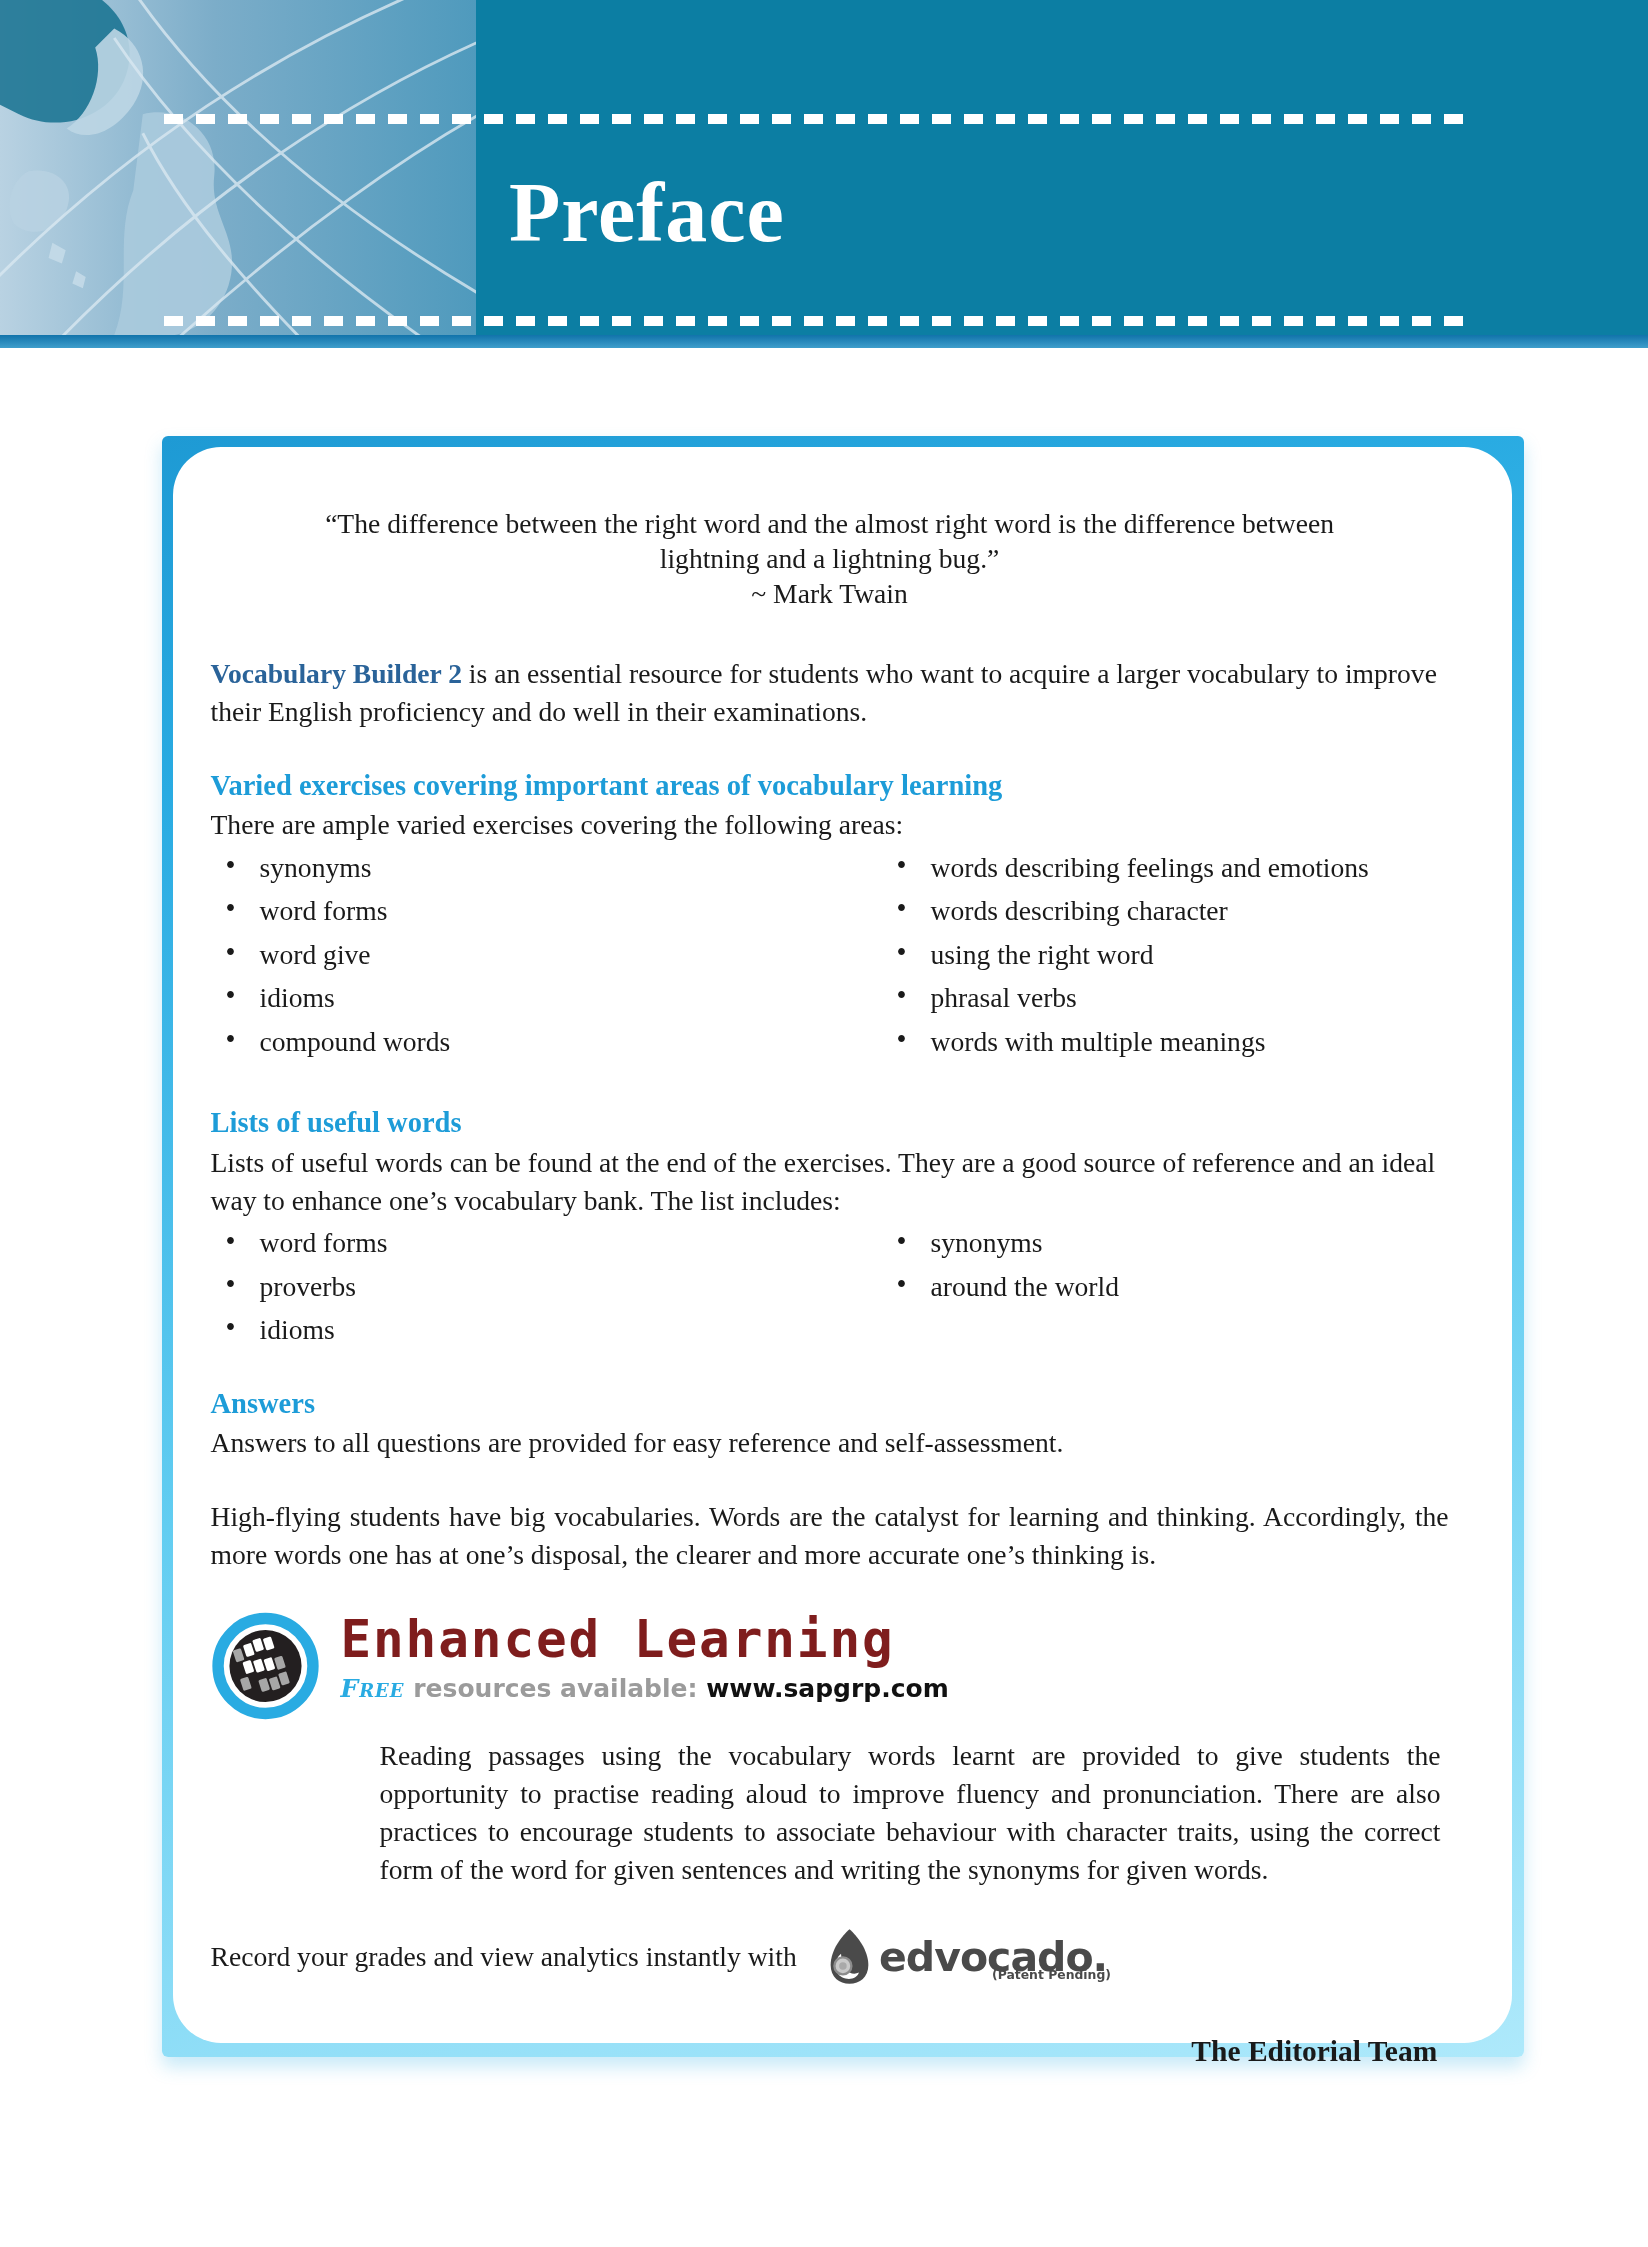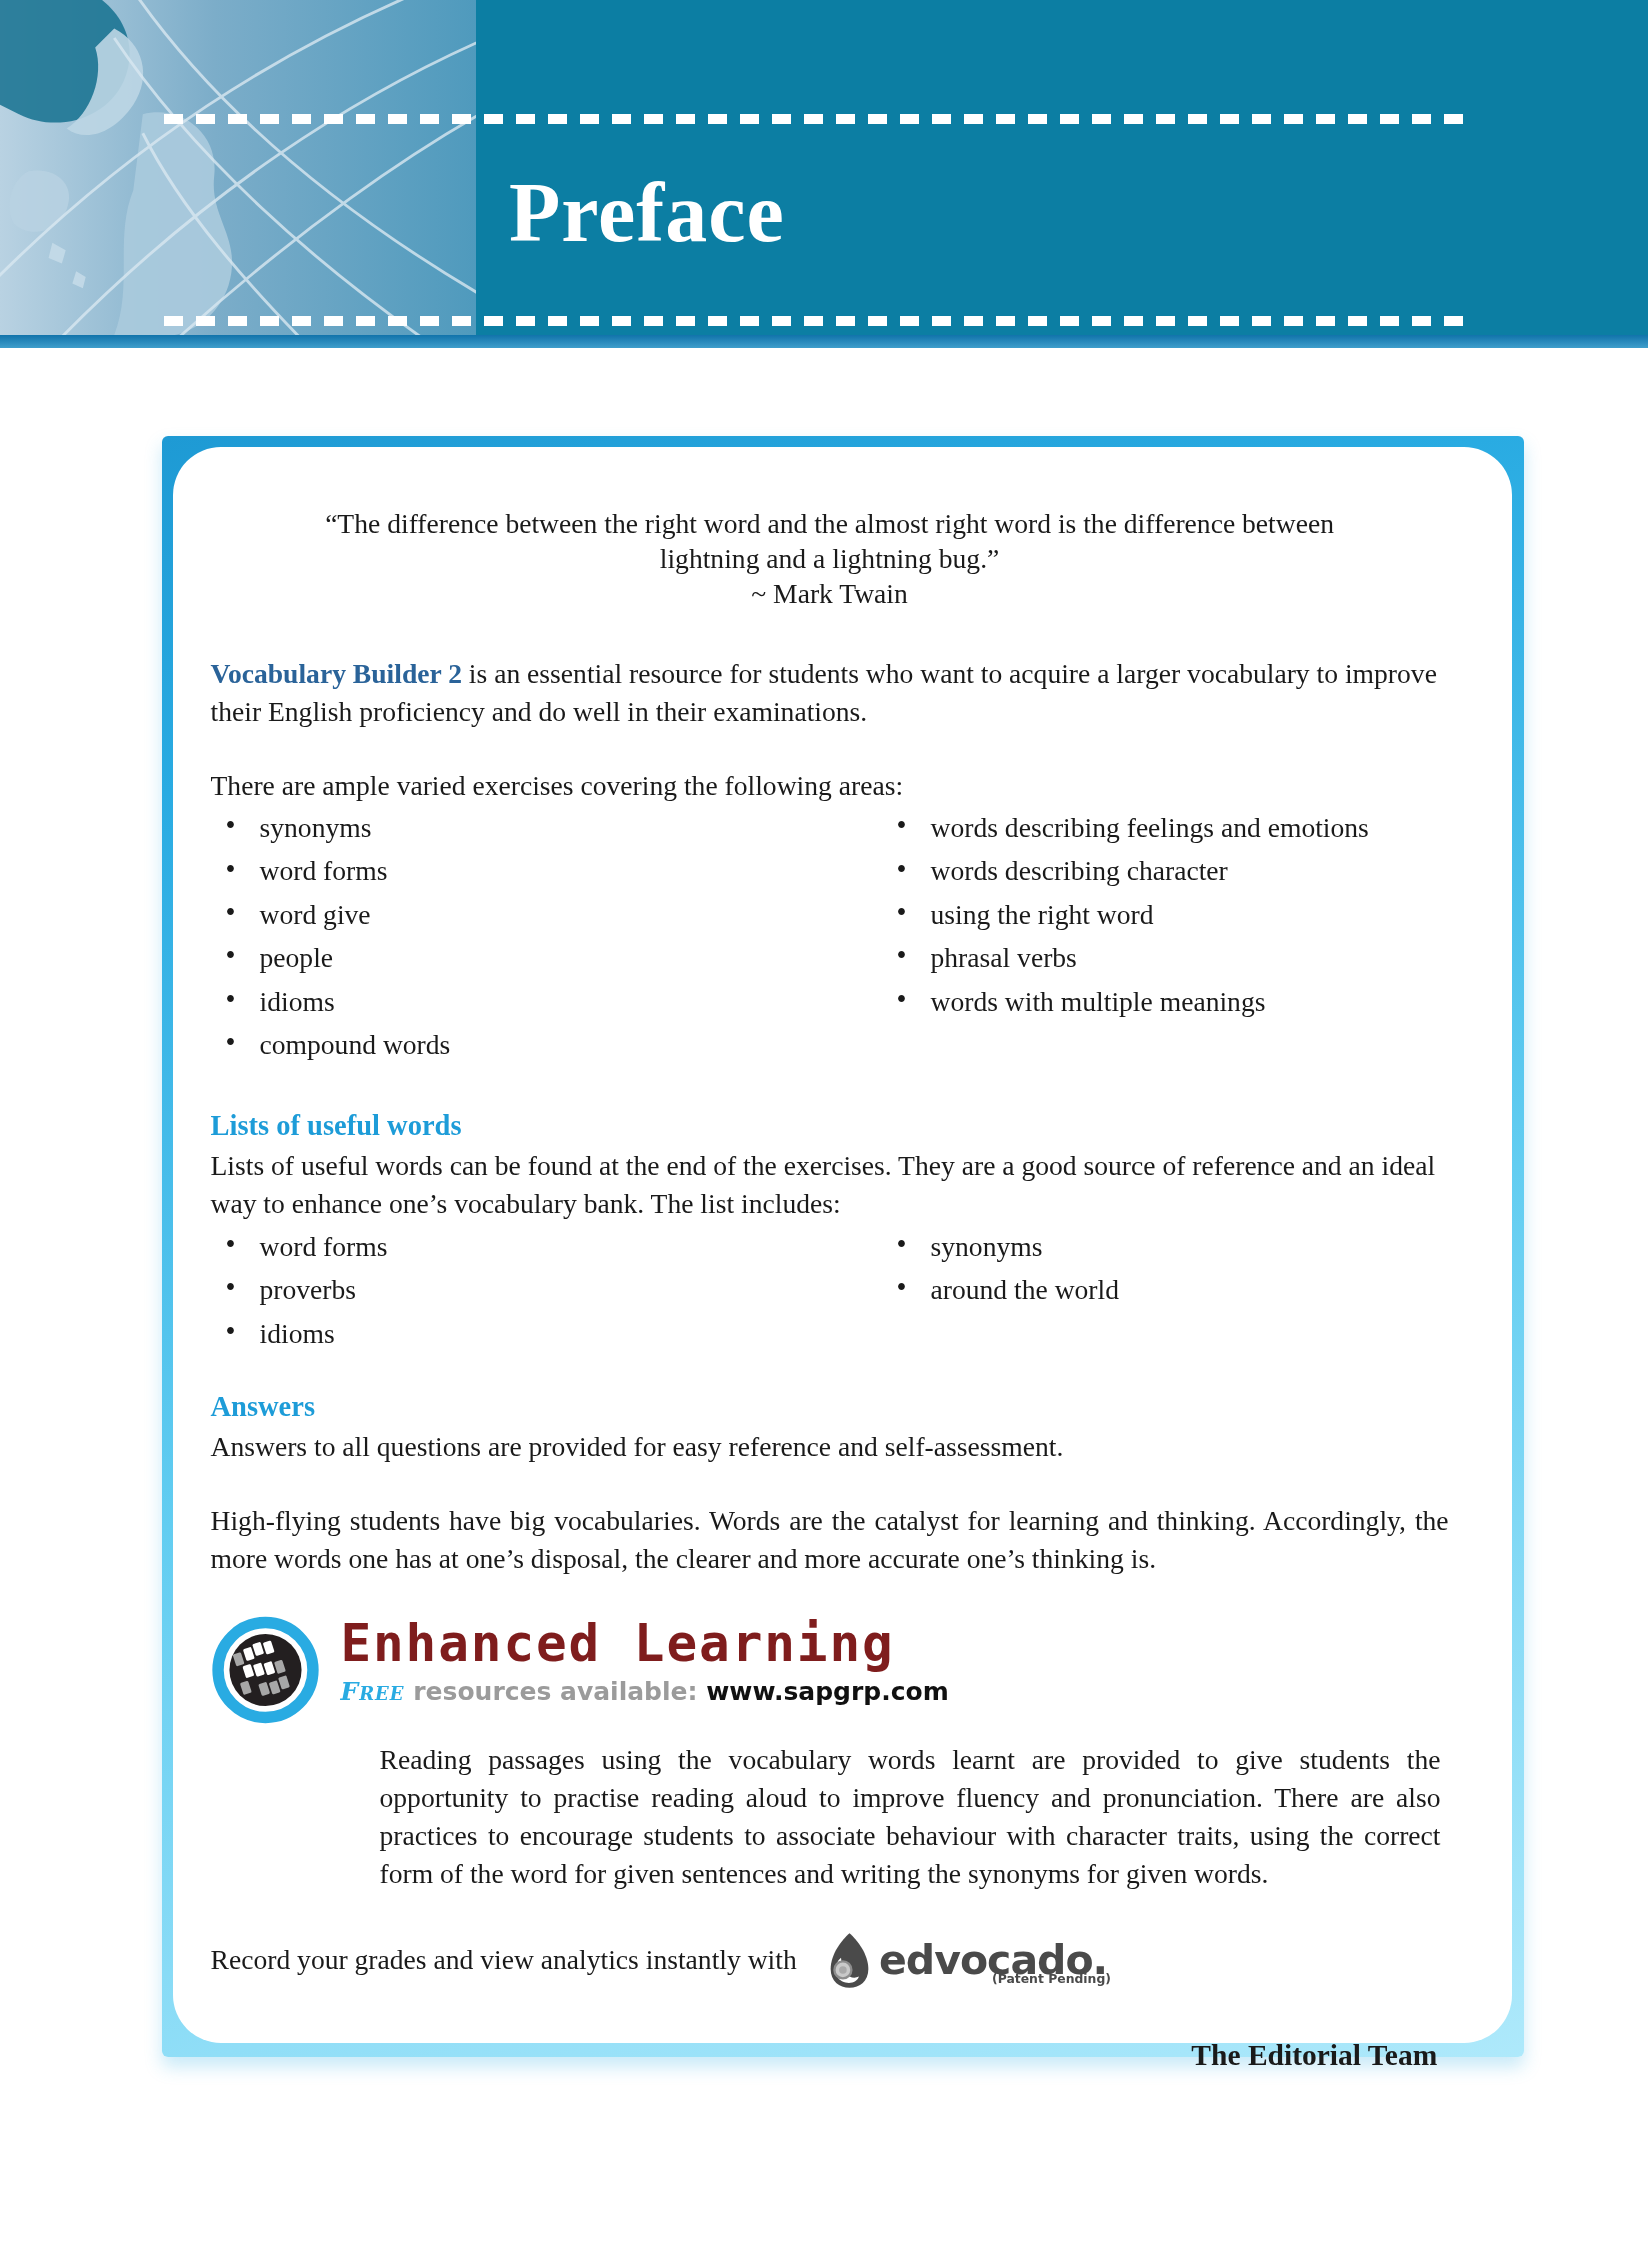--- a/index.html
+++ b/index.html
@@ -110,27 +110,27 @@
 
       <div class="quote">
         <div>“The difference between the right word and the almost right word is the difference between</div>
         <div>lightning and a lightning bug.”</div>
         <div>~ Mark Twain</div>
       </div>
 
       <p class="para"><span class="lead">Vocabulary Builder 2</span><span> is an essential resource for students who want to acquire a larger vocabulary to improve their English proficiency and do well in their examinations.</span></p>
 
       <div class="section">
+        <div class="sec-heading">Varied exercises covering important areas of vocabulary learning</div>
         <div>There are ample varied exercises covering the following areas:</div>
         <div class="cols">
           <ul class="blist col-left">
             <li><span>synonyms</span></li>
             <li><span>word forms</span></li>
             <li><span>word give</span></li>
-            <li><span>people</span></li>
             <li><span>idioms</span></li>
             <li><span>compound words</span></li>
           </ul>
           <ul class="blist col-right">
             <li><span>words describing feelings and emotions</span></li>
             <li><span>words describing character</span></li>
             <li><span>using the right word</span></li>
             <li><span>phrasal verbs</span></li>
             <li><span>words with multiple meanings</span></li>
           </ul>

